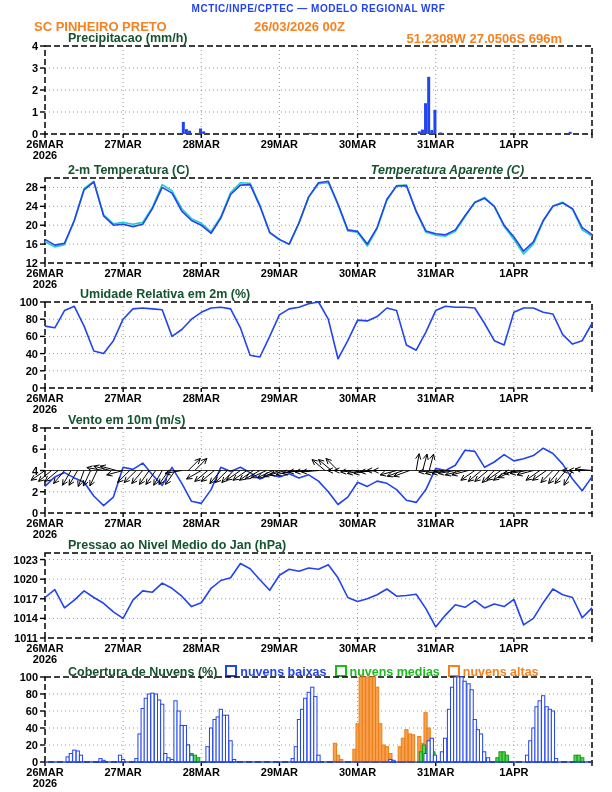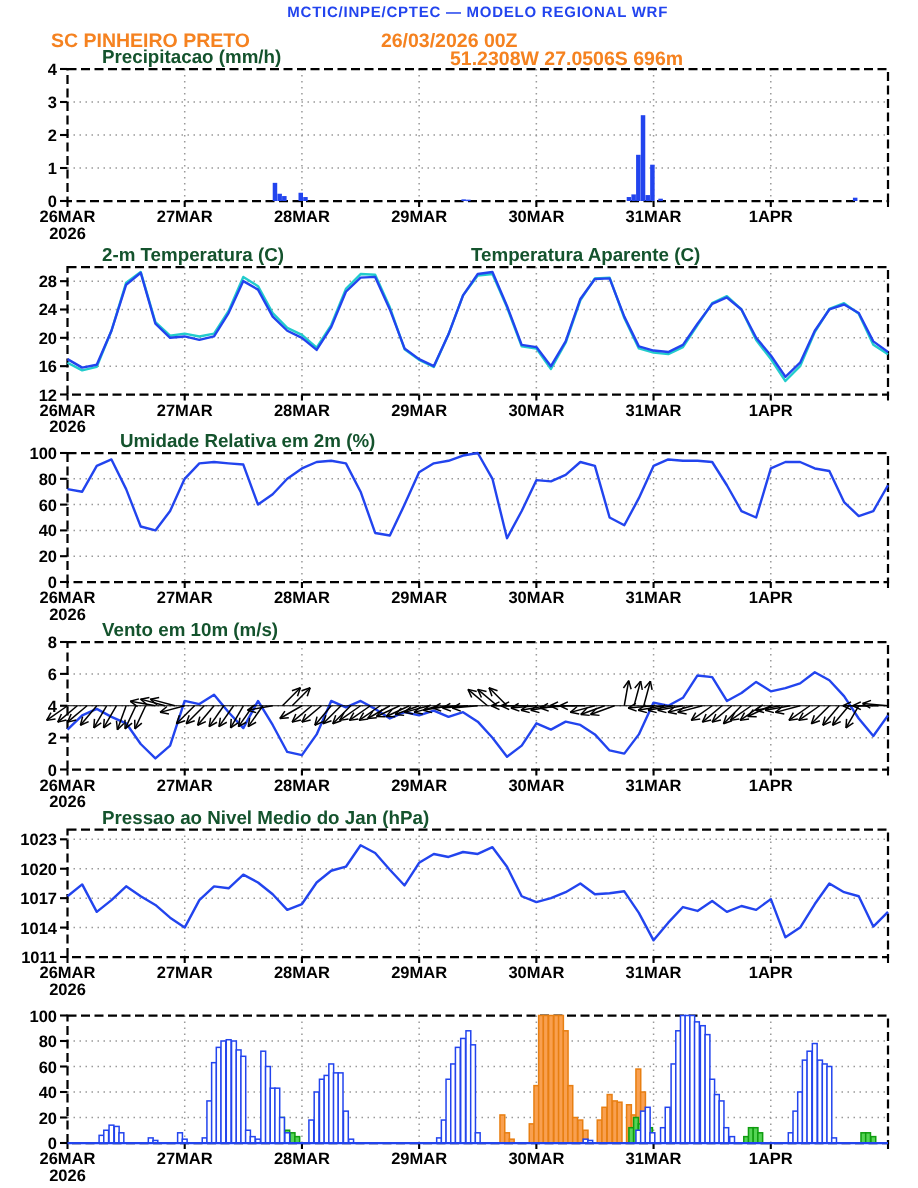--- a/index.html
+++ b/index.html
@@ -25,33 +25,36 @@
   .tick{stroke:#000;stroke-width:1.4;}
   .ylab,.xlab{font:bold 11px "Liberation Sans",sans-serif;}
 </style>
 </head>
 <body>
 
 <div id="page">
   <div class="ov hdr1 c-blue" style="top:3px;left:45px;width:547px;text-align:center;">MCTIC/INPE/CPTEC — MODELO REGIONAL WRF</div>
   <div class="ov hdr2 c-orange" style="top:19px;left:34px;">SC PINHEIRO PRETO</div>
   <div class="ov hdr2 c-orange" style="top:19px;left:185px;width:160px;text-align:right;">26/03/2026 00Z</div>
-  <div class="ov hdr2 c-orange" style="top:31px;left:300px;width:262px;">51.2308W 27.0506S 696m</div>
+  <div class="ov hdr2 c-orange" style="top:31px;left:300px;width:262px;text-align:right;">51.2308W 27.0506S 696m</div>
 
   <div class="ov ptitle" style="top:31px;left:68px;">Precipitacao (mm/h)</div>
 
   <div class="ov ptitle" style="top:163px;left:68px;">2-m Temperatura (C)</div>
-  <div class="ov ptitle c-cyan" style="top:163px;left:314px;width:235px;text-align:left;">Temperatura Aparente (C)</div>
+  <div class="ov ptitle c-cyan" style="top:163px;left:330px;width:235px;text-align:center;font-style:italic;">Temperatura Aparente (C)</div>
 
   <div class="ov ptitle" style="top:287px;left:80px;">Umidade Relativa em 2m (%)</div>
 
   <div class="ov ptitle" style="top:413px;left:68px;">Vento em 10m (m/s)</div>
 
   <div class="ov ptitle" style="top:538px;left:68px;">Pressao ao Nivel Medio do Jan (hPa)</div>
 
+  <div class="ov" style="top:662px;left:68px;">
+    <span class="ptitle">Cobertura de Nuvens (%)</span><span class="lg c-blue"><span class="sq sq-blue"></span><span>nuvens baixas</span></span><span class="lg c-green"><span class="sq sq-green"></span><span>nuvens medias</span></span><span class="lg c-orange"><span class="sq sq-orange"></span><span>nuvens altas</span></span>
+  </div>
 
   <svg id="plots" width="612" height="792" style="position:absolute;top:0;left:0;">
       <g>
         <line x1="40" y1="134" x2="45" y2="134" class="tick"></line>
         <text x="38" y="138" class="ylab" text-anchor="end">0</text>
         <line x1="45" y1="112" x2="592" y2="112" class="grid"></line>
         <line x1="40" y1="112" x2="45" y2="112" class="tick"></line>
         <text x="38" y="116" class="ylab" text-anchor="end">1</text>
         <line x1="45" y1="90" x2="592" y2="90" class="grid"></line>
         <line x1="40" y1="90" x2="45" y2="90" class="tick"></line>

